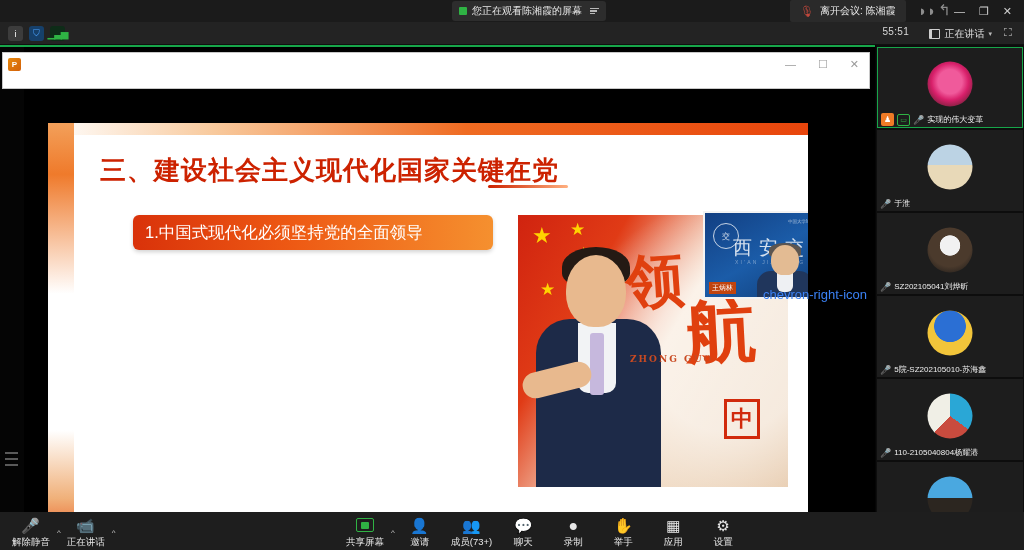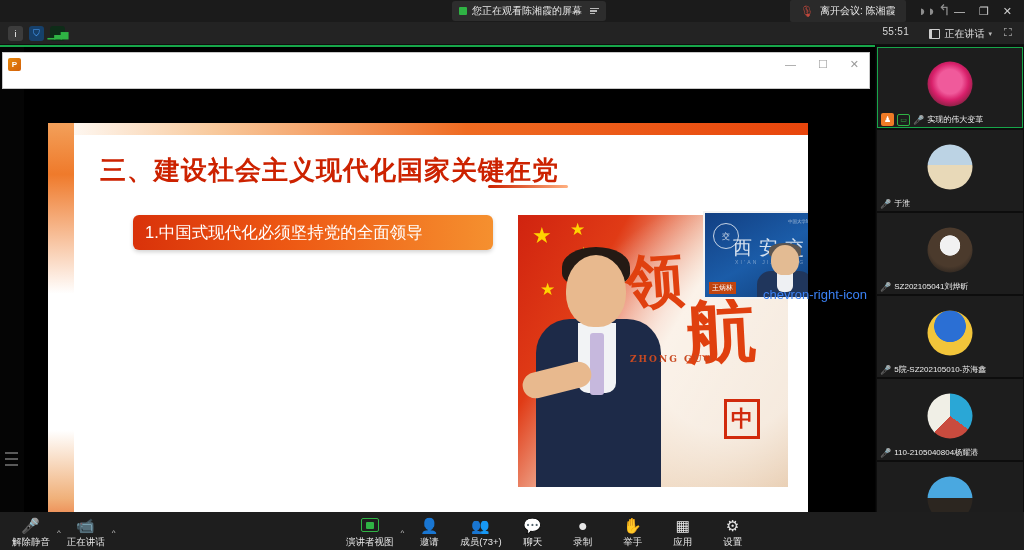--- a/index.html
+++ b/index.html
@@ -516,21 +516,21 @@
       <span class="tiny-caret">^</span>
     </div>
 
     <div class="btgroup" style="left: 340px;">
       <div class="tbtn">
         <span class="ic">
             <span class="share-ic">
               <em></em>
             </span>
           </span>
-        <span class="lb">演讲者视图</span>
+        <span class="lb">共享屏幕</span>
       </div>
       <span class="tiny-caret">^</span>
       <div class="tbtn">
         <span class="ic">👤</span>
         <span class="lb">邀请</span>
       </div>
       <div class="tbtn">
         <span class="ic">👥</span>
         <span class="lb">成员(73+)</span>
       </div>

